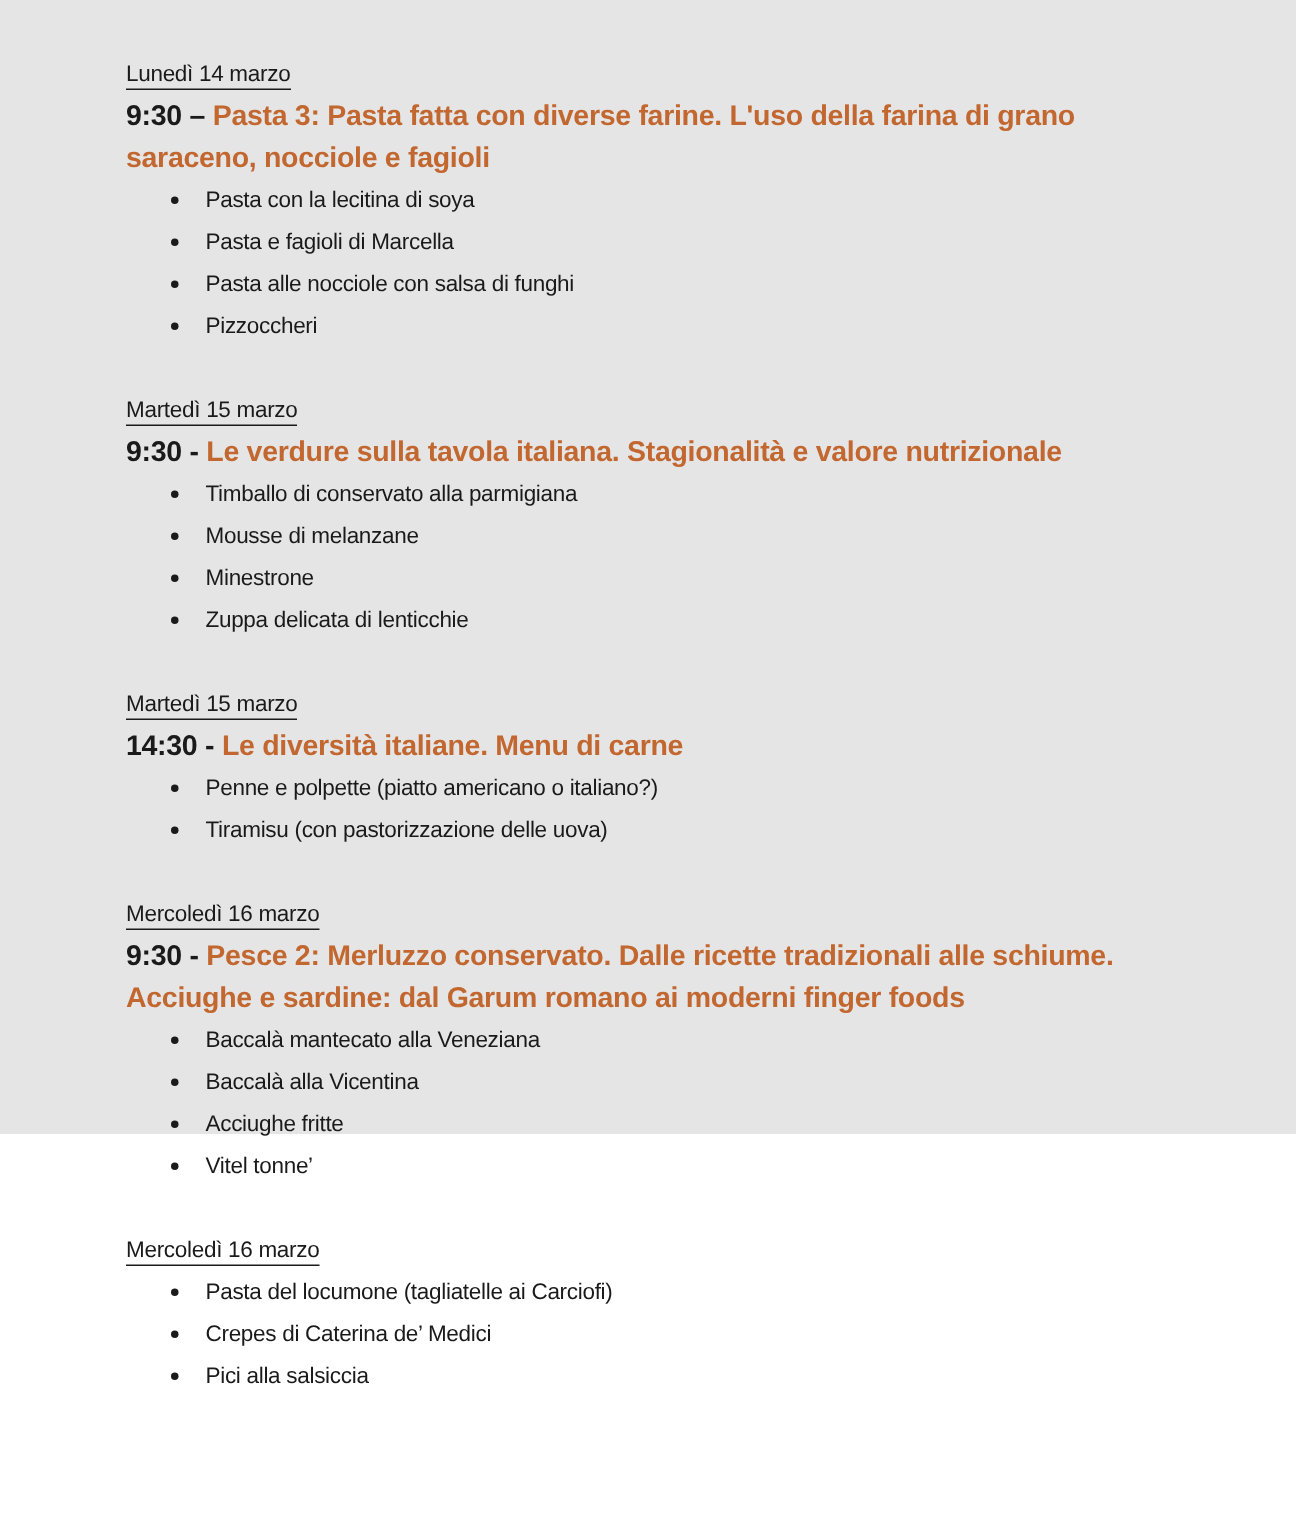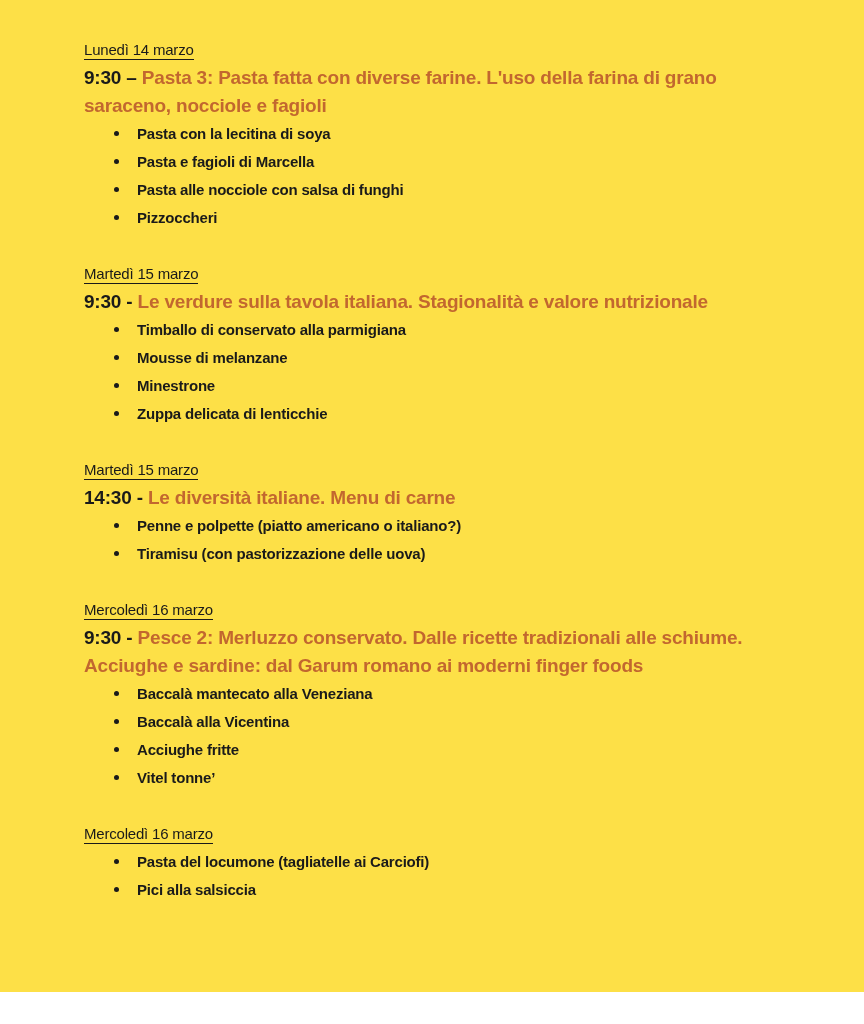--- a/index.html
+++ b/index.html
@@ -10,23 +10,23 @@
   body {
     width: 864px;
     height: 1024px;
     font-family: "Liberation Sans", sans-serif;
     color: #1a1a1a;
     overflow: hidden;
   }
   .page {
     box-sizing: border-box;
     width: 864px;
-    height: 992px;
+    height: 756px;
     padding: 36px 64px 0 84px;
-    background: #fde047;
+    background: #e5e5e5;
   }
   .sec {
     margin: 0 0 28px 0;
   }
   .sec:last-child {
     margin-bottom: 0;
   }
   .day {
     margin: 0;
     font-size: 15px;
@@ -55,21 +55,21 @@
   }
   ul.menu {
     list-style: none;
     margin: 0;
     padding: 0;
   }
   ul.menu li {
     position: relative;
     padding-left: 53px;
     font-size: 15px;
-    font-weight: 700;
+    font-weight: 400;
     line-height: 28px;
     letter-spacing: -0.2px;
     color: #1a1a1a;
   }
   ul.menu li::before {
     content: "";
     position: absolute;
     left: 30px;
     top: 11px;
     width: 5px;
@@ -122,17 +122,18 @@
       <li>Baccalà alla Vicentina</li>
       <li>Acciughe fritte</li>
       <li>Vitel tonne’</li>
     </ul>
   </section>
 
   <section class="sec">
     <h2 class="day"><span class="day-text">Mercoledì 16 marzo</span></h2>
     <ul class="menu">
       <li>Pasta del locumone (tagliatelle ai Carciofi)</li>
+      <li>Crepes di Caterina de’ Medici</li>
       <li>Pici alla salsiccia</li>
     </ul>
   </section>
 
 </div>
 
 </body></html>

